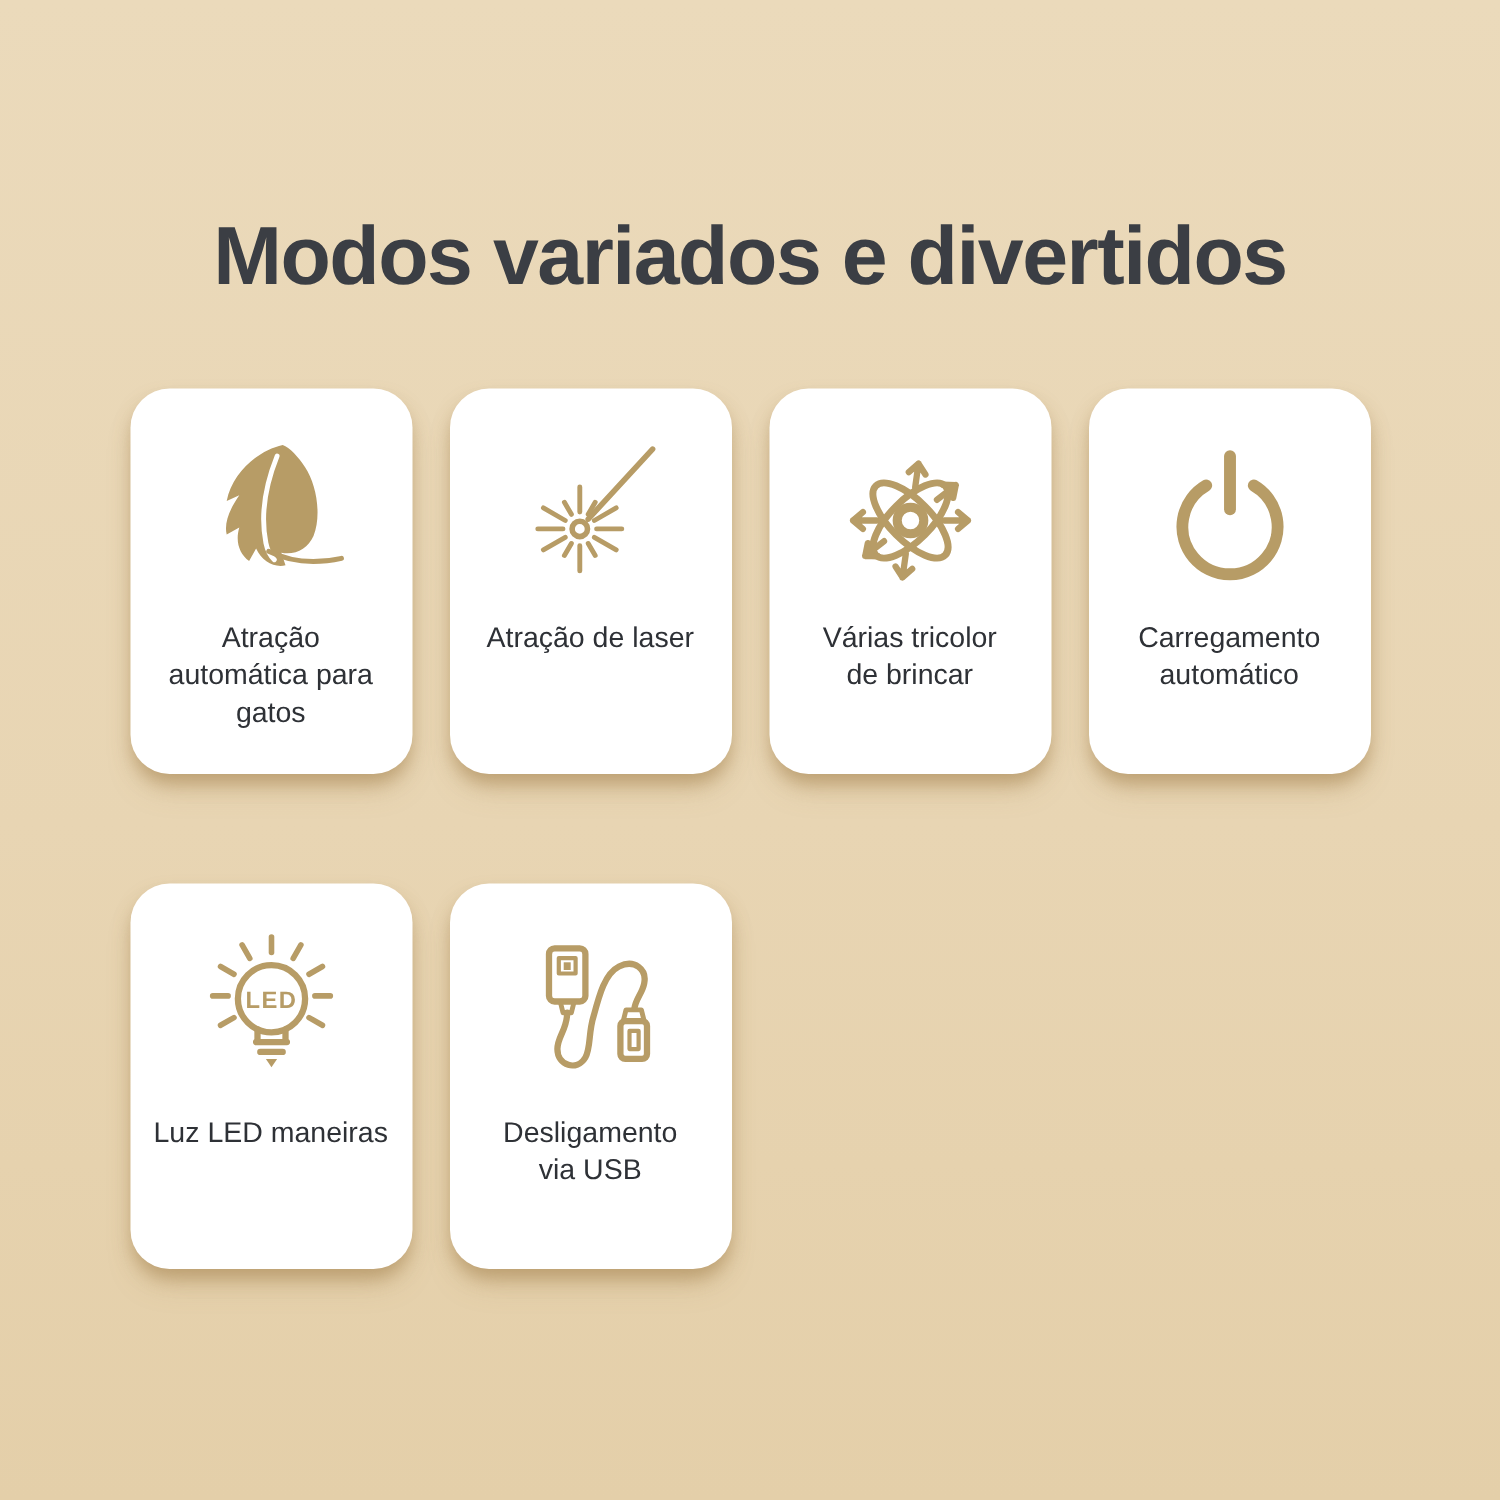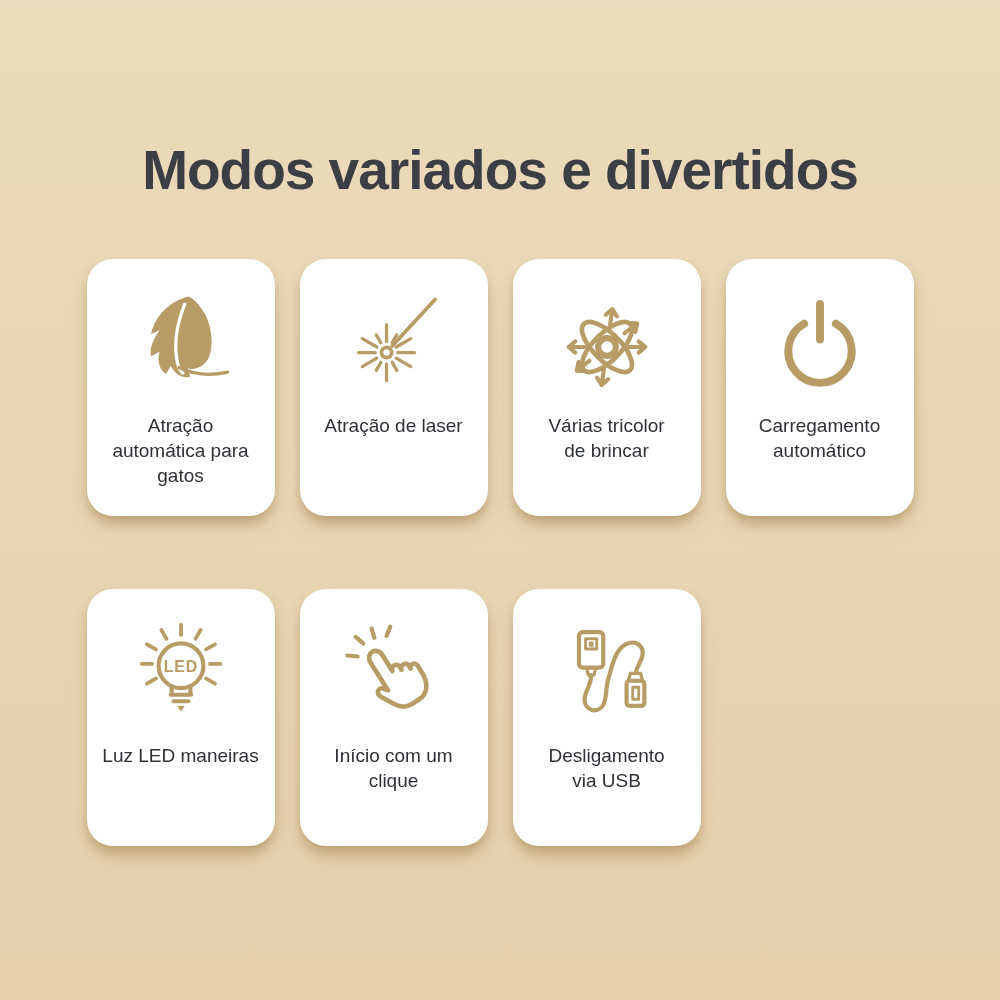--- a/index.html
+++ b/index.html
@@ -143,38 +143,20 @@
           <line x1="44.5" y1="19.2" x2="39" y2="9.6" stroke-width="4"></line>
           <line x1="33.2" y1="30.5" x2="23.6" y2="25" stroke-width="4"></line>
           <line x1="29" y1="46" x2="18" y2="46" stroke-width="4"></line>
           <line x1="33.2" y1="61.5" x2="23.6" y2="67" stroke-width="4"></line>
           <line x1="86.8" y1="61.5" x2="96.4" y2="67" stroke-width="4"></line>
         </svg>
       </div>
       <div class="label">Luz LED maneiras</div>
     </div>
 
-    <div class="card">
-      <div class="icon">
-        <svg width="112" height="112" viewBox="0 0 120 120" fill="none" stroke="currentColor" stroke-width="5" stroke-linecap="round" stroke-linejoin="round">
-          <g transform="rotate(-32 60 62)">
-            <path d="M48 68 L48 34 C48 28 52 25 55.5 25 C59 25 63 28 63 34 L63 52
-                     M63 54 C63 48.5 72 48.5 72 54 L72 58
-                     M72 58 C72 53 81 53 81 58 L81 62
-                     M81 62 C81 58 89 58 89 63 L89 72 C89 86 82 95 70 95 L62 95 C55 95 50 92 46 85 L38 71 C35 65 41 60 45 65 L48 69"></path>
-          </g>
-          <path d="M56 6 L52 16" stroke-width="4.5"></path>
-          <path d="M36 8 L39 18" stroke-width="4.5"></path>
-          <path d="M19 17 L27 24" stroke-width="4.5"></path>
-          <path d="M10 37 L21 38" stroke-width="4.5"></path>
-        </svg>
-      </div>
-      <div class="label">Início com um
-clique</div>
-    </div>
 
     <div class="card">
       <div class="icon">
         <svg width="112" height="112" viewBox="0 0 120 120" fill="none" stroke="currentColor" stroke-linecap="round" stroke-linejoin="round">
           <rect x="30" y="12" width="26" height="38" rx="4" stroke-width="4.5"></rect>
           <rect x="37" y="19" width="12" height="11" stroke-width="3"></rect>
           <rect x="40.5" y="22" width="5" height="5.5" fill="currentColor" stroke="none"></rect>
           <path d="M38 50 L48 50 L46 58 L40 58 Z" stroke-width="3.5"></path>
           <path d="M43 58 C43 70 36 75 36 84 C36 96 50 100 56 90 C60 83 58 72 62 60 C66 45 70 30 80 25 C91 19.5 100 27 98 37 C96.7 44 92 48 91 55" stroke-width="4.5"></path>
           <path d="M85 56 L96 56 L98 64 L83 64 Z" stroke-width="3.5"></path>

